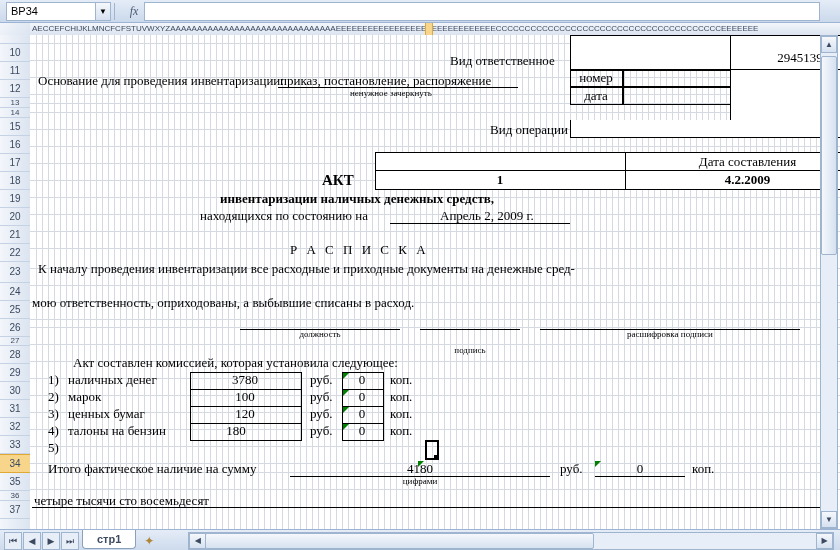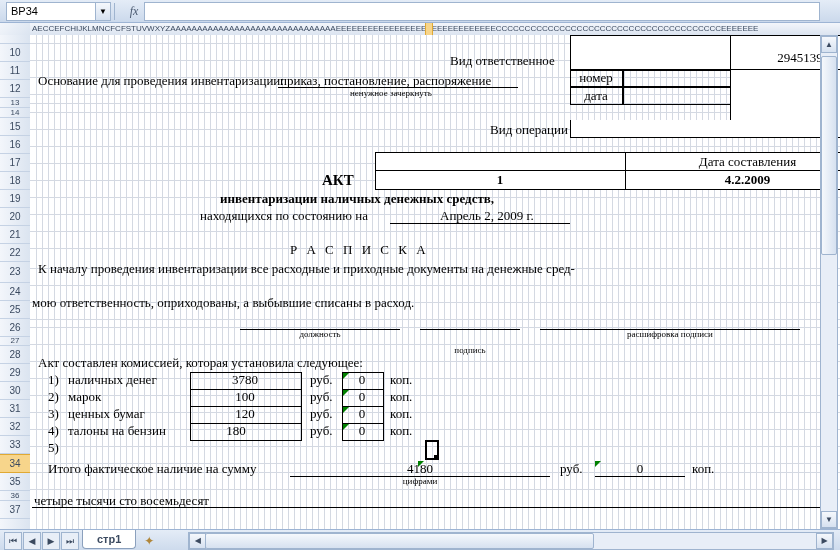--- a/index.html
+++ b/index.html
@@ -484,21 +484,21 @@
       <div class="txt serif" style="left:8px;top:226px;">К началу  проведения  инвентаризации  все  расходные  и  приходные  документы  на  денежные  сред-</div>
       <div class="txt serif" style="left:2px;top:260px;">мою ответственность, оприходованы, а выбывшие списаны в расход.</div>
 
       <div class="under" style="left:210px;top:293px;width:160px;"></div>
       <div class="under" style="left:390px;top:293px;width:100px;"></div>
       <div class="under" style="left:510px;top:293px;width:260px;"></div>
       <div class="txt small-label center" style="left:210px;top:294px;width:160px;">должность</div>
       <div class="txt small-label center" style="left:390px;top:294px;width:100px;margin-top:16px;">подпись</div>
       <div class="txt small-label center" style="left:510px;top:294px;width:260px;">расшифровка подписи</div>
 
-      <div class="txt serif" style="left:8px;top:320px;">Акт составлен комиссией, которая установила следующее:</div>
+      <div class="txt serif" style="left:8px;top:320px;padding-left:35px;">Акт составлен комиссией, которая установила следующее:</div>
 
       <div id="items">
           <div class="txt serif" style="left: 18px; top: 337px;">1)</div>
           <div class="txt serif" style="left: 38px; top: 337px;">наличных денег</div>
           <div class="thinbox" style="left: 160px; top: 337px; width: 110px; height: 16px;"></div>
           <div class="txt serif center" style="left: 160px; top: 337px; width: 110px;">3780</div>
           <div class="txt serif" style="left: 280px; top: 337px;">руб.</div>
           <div class="thinbox" style="left: 312px; top: 337px; width: 40px; height: 16px;"></div>
           <div class="txt serif center" style="left: 312px; top: 337px; width: 40px;">0</div>
           <div class="green-tri" style="left: 313px; top: 338px;"></div>

